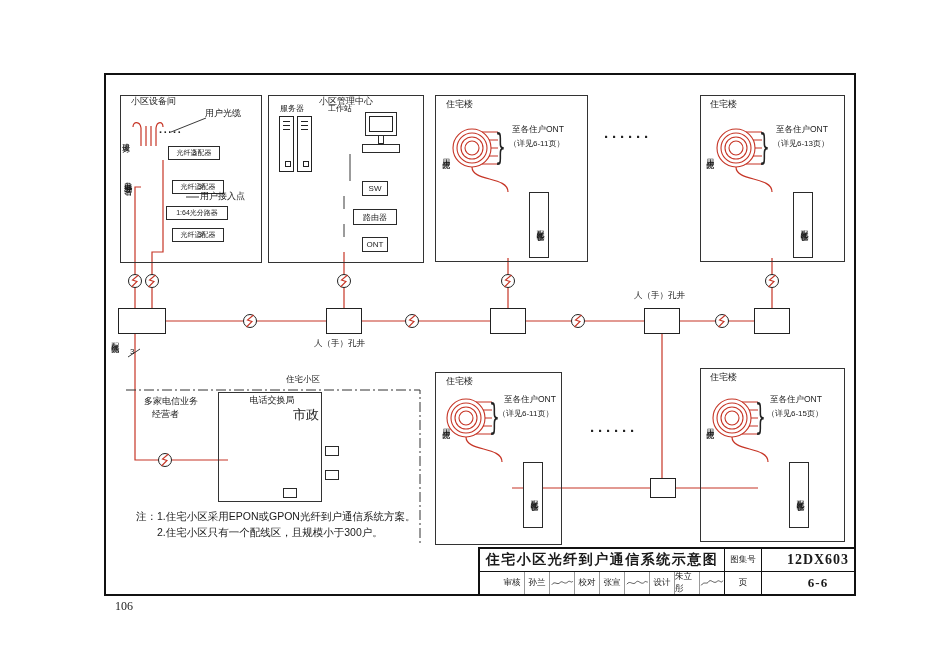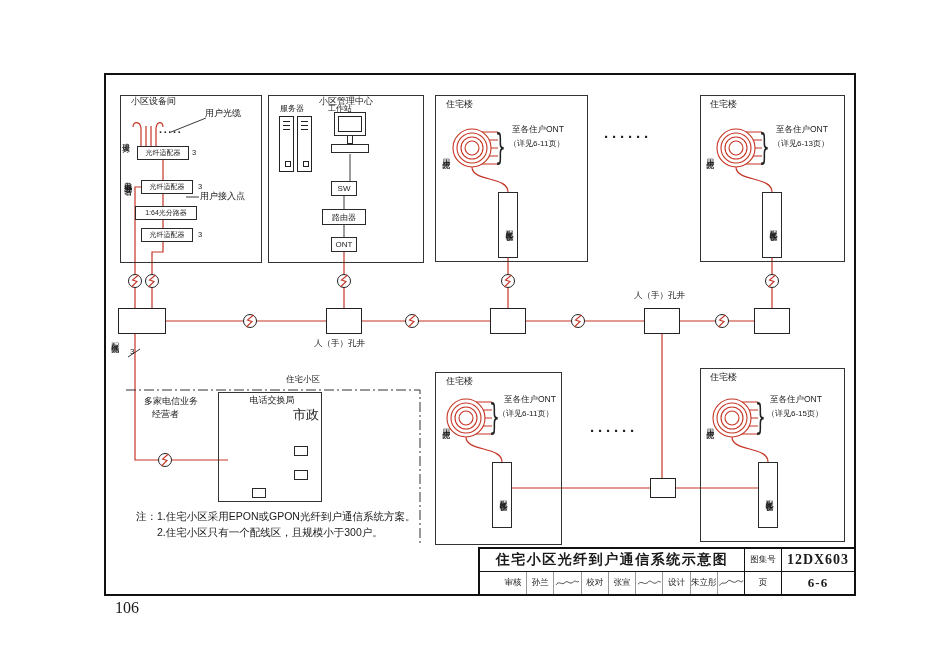--- a/index.html
+++ b/index.html
@@ -4,44 +4,44 @@
 <style>
   html,body{margin:0;padding:0;background:#fff;}
   .sheet{position:relative;width:950px;height:672px;background:#fff;overflow:hidden;
          font-family:"Liberation Sans",sans-serif;color:#1a1a1a;}
   .frame{position:absolute;left:104px;top:73px;width:752px;height:523px;
          box-sizing:border-box;border:2px solid #111;background:#fff;}
   svg.wires{position:absolute;left:0;top:0;pointer-events:none;}
   .lbl{position:absolute;white-space:nowrap;line-height:1.15;}
   .v{writing-mode:vertical-rl;text-orientation:upright;letter-spacing:1px;}
   .box{position:absolute;box-sizing:border-box;border:1px solid #2a2a2a;background:#fff;
-       display:flex;align-items:center;justify-content:center;text-align:center;}
+       display:flex;align-items:center;justify-content:center;text-align:center;margin-left:31px;}
   .region{position:absolute;box-sizing:border-box;border:1px solid #333;background:transparent;}
   .hh{position:absolute;box-sizing:border-box;border:1px solid #222;background:#fff;}
   .brace{position:absolute;font-family:"DejaVu Sans",sans-serif;font-size:17px;line-height:17px;
          color:#222;transform:scaleY(2.1);transform-origin:50% 50%;}
   .dots{font-weight:bold;letter-spacing:3px;font-size:15px;color:#222;}
   .notes{position:absolute;left:136px;top:509px;display:flex;font-size:10.5px;line-height:15.5px;}
   .notes .nlines div{white-space:nowrap;}
   .server{position:absolute;box-sizing:border-box;border:1px solid #222;background:#fff;}
   .server .sline{position:absolute;left:3px;right:3px;height:1px;background:#222;}
   .server .sdot{position:absolute;left:5px;bottom:4px;width:4px;height:4px;border:1px solid #222;}
   .tblock{position:absolute;left:478px;top:547px;width:378px;height:49px;box-sizing:border-box;
           border:2px solid #111;background:#fff;display:flex;flex-direction:column;}
   .tb-row{display:flex;flex:1;min-height:0;}
   .tb-row1{border-bottom:1px solid #111;}
   .tb-title{flex:1;display:flex;align-items:center;justify-content:center;
             font-weight:bold;font-size:14px;letter-spacing:1.5px;}
   .tb-lab{width:36px;border-left:1px solid #111;display:flex;align-items:center;justify-content:center;font-size:8.5px;}
   .tb-num{width:72px;border-left:1px solid #111;display:flex;align-items:center;justify-content:center;
-          font-family:"Liberation Serif",serif;font-weight:bold;font-size:14px;letter-spacing:1px;}
+          font-family:"Liberation Serif",serif;font-weight:bold;font-size:14px;letter-spacing:1px;padding-left:20px;}
   .tb-sigs{flex:1;display:flex;align-items:stretch;padding-left:20px;}
   .tb-s{flex:1;display:flex;align-items:center;justify-content:center;font-size:8.5px;border-left:1px solid #999;overflow:hidden;}
   .tb-s:first-child{border-left:none;}
-  .pageno{position:absolute;left:115px;top:599px;font-family:"Liberation Serif",serif;font-size:16px;}
+  .pageno{position:absolute;left:115px;top:599px;font-family:"Liberation Serif",serif;font-size:12px;}
 </style>
 </head>
 <body>
 
 <div class="sheet">
 
   <div class="frame"></div>
 
   <svg class="wires" width="950" height="672" viewBox="0 0 950 672">
     <defs>

